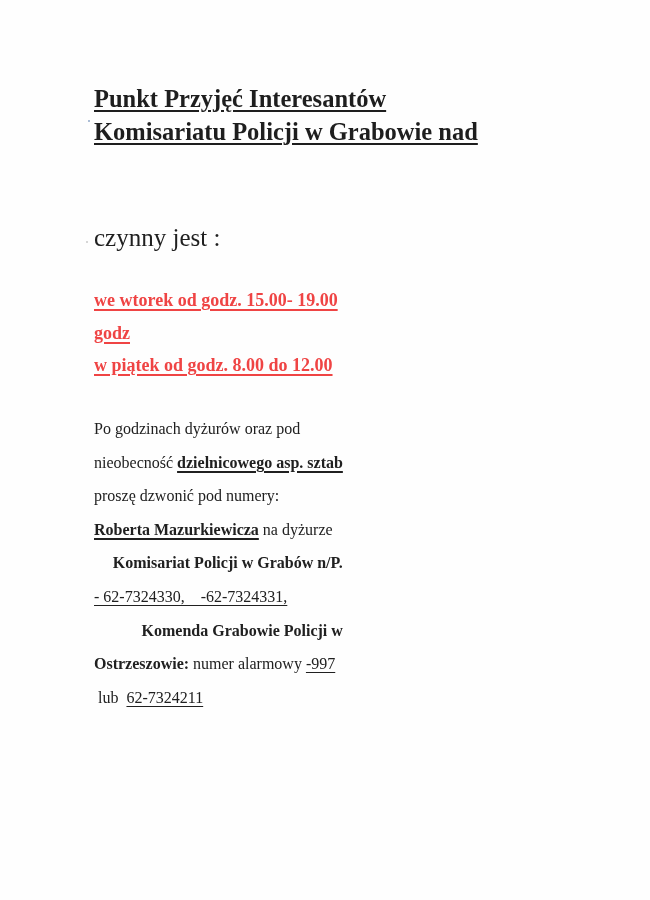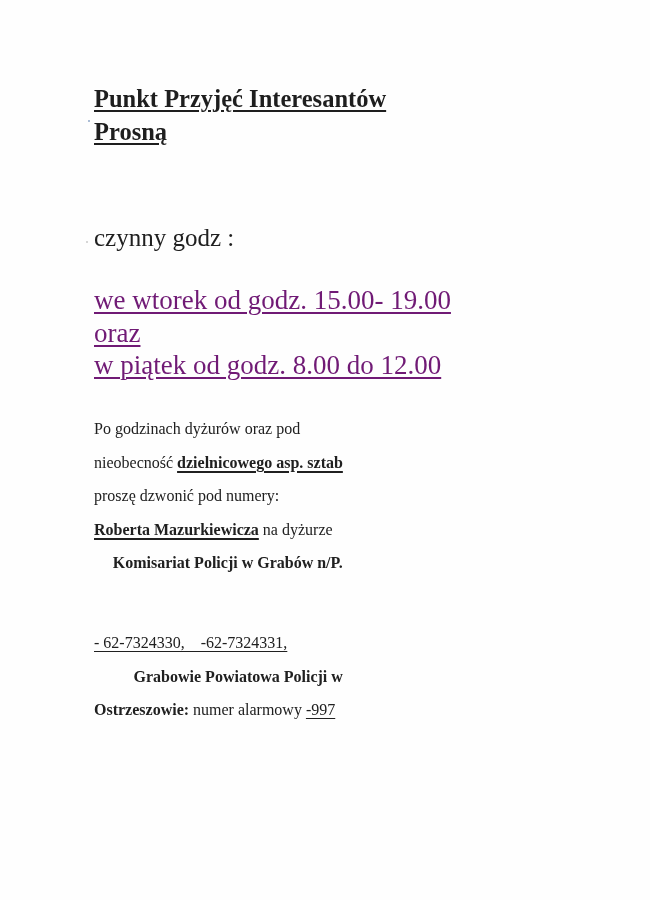--- a/index.html
+++ b/index.html
@@ -45,24 +45,24 @@
       text-decoration-thickness: 1.4px;
       text-underline-offset: 3px;
     }
     .intro {
       top: 222px;
       font-size: 25px;
       line-height: 32px;
     }
     .hours {
       top: 284px;
-      font-size: 27px;
+      font-size: 18px;
       line-height: 32.5px;
-      font-weight: normal;
-      color: #701a75;
+      font-weight: bold;
+      color: #ef4444;
     }
     .hours .ln { display: block; white-space: nowrap; }
     .body {
       top: 412px;
       font-size: 16px;
       line-height: 33.6px;
     }
     .body .ln { display: block; white-space: nowrap; }
     .b { font-weight: bold; text-align: right; }
     .speck {
@@ -75,35 +75,36 @@
 </head>
 <body>
 
 <div class="page">
 
   <span class="speck" style="left:88px; top:120px;"></span>
   <span class="speck" style="left:86px; top:241px; background:#c9c9c9;"></span>
 
   <h1 class="block title" style="margin:0;">
     <span class="ln u">Punkt Przyjęć Interesantów</span>
-    <span class="ln u" style="display:inline-block;">Prosną</span>
+    <span class="ln u">Komisariatu Policji w Grabowie nad</span>
   </h1>
 
-  <p class="block intro">czynny godz :</p>
+  <p class="block intro">czynny jest :</p>
 
   <div class="block hours">
     <span class="ln"><span class="u">we wtorek od godz. 15.00- 19.00</span></span>
-    <span class="ln"><span class="u">oraz</span></span>
+    <span class="ln"><span class="u">godz</span></span>
     <span class="ln"><span class="u">w piątek od godz. 8.00 do 12.00</span></span>
   </div>
 
   <div class="block body">
     <span class="ln">Po godzinach dyżurów oraz pod</span>
     <span class="ln"><span>nieobecność </span><span class="b u">dzielnicowego asp. sztab</span></span>
     <span class="ln">proszę dzwonić pod numery:</span>
     <span class="ln"><span class="b u">Roberta Mazurkiewicza</span><span> na dyżurze</span></span>
     <span class="ln b">Komisariat Policji w Grabów n/P.</span>
-    <span class="ln" style="white-space:pre;margin-top:46px;"><span class="u-thin">- 62-7324330,    -62-7324331,</span></span>
-    <span class="ln b">Grabowie Powiatowa Policji w</span>
+    <span class="ln" style="white-space:pre;"><span class="u-thin">- 62-7324330,    -62-7324331,</span></span>
+    <span class="ln b">Komenda Grabowie Policji w</span>
     <span class="ln"><span class="b">Ostrzeszowie:</span><span style="white-space:pre;"> numer alarmowy </span><span class="u-thin">-997</span></span>
+    <span class="ln"><span style="white-space:pre;"> lub  </span><span class="u-thin">62-7324211</span></span>
   </div>
 
 </div>
 
 </body></html>

